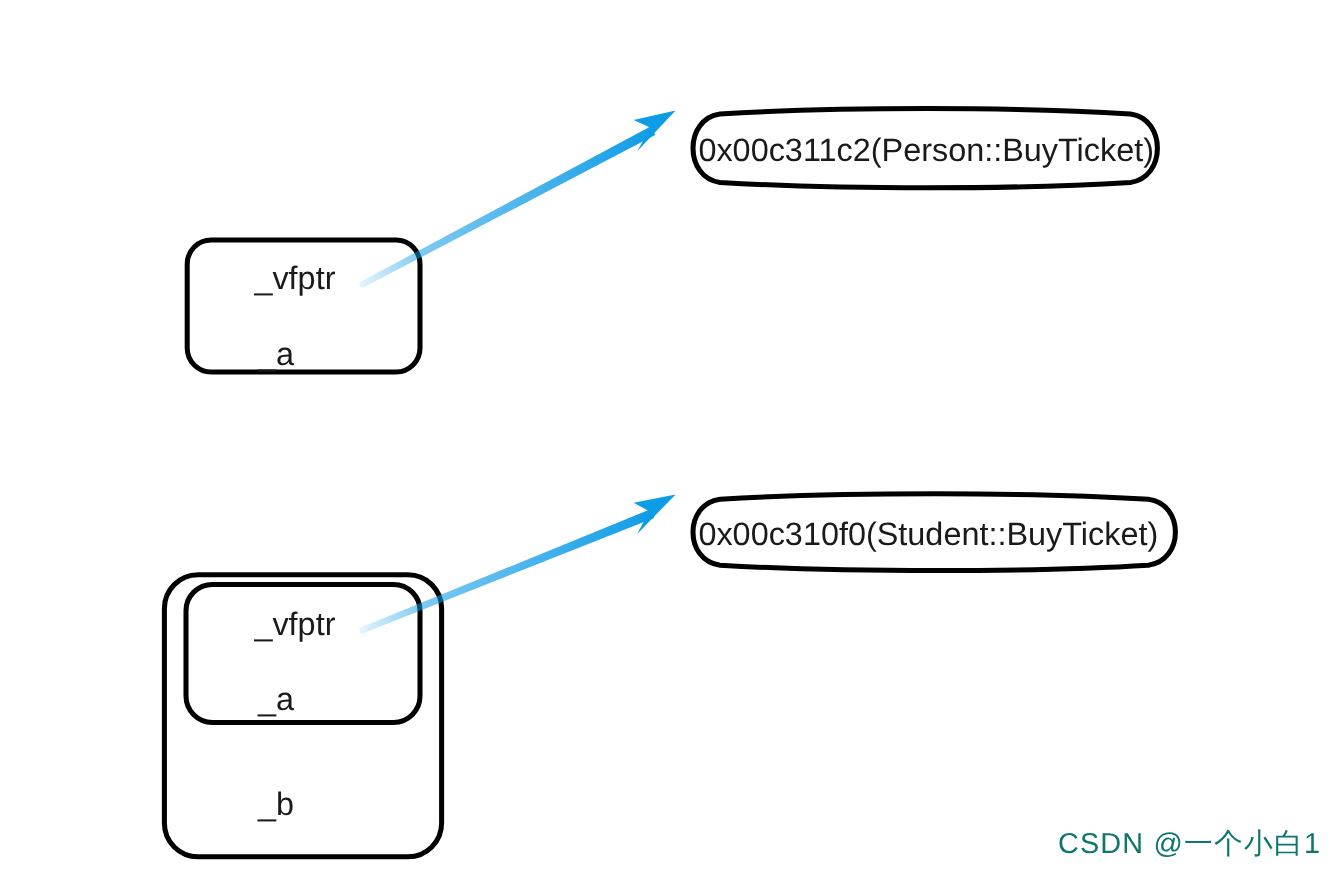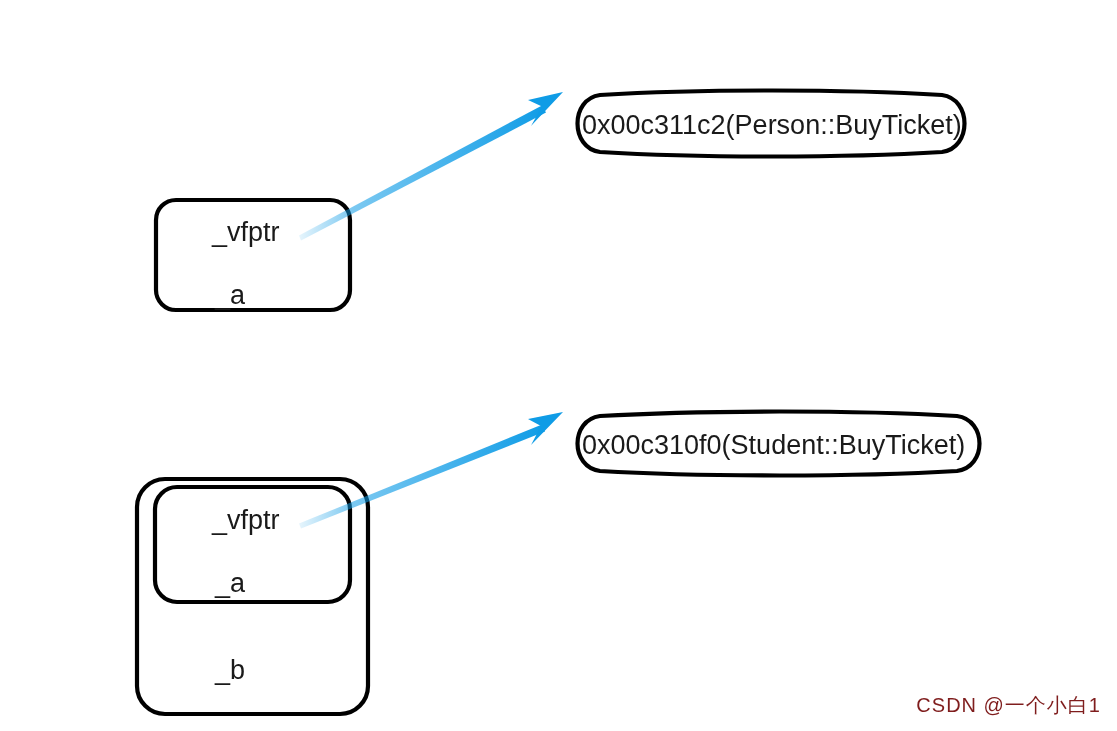--- a/index.html
+++ b/index.html
@@ -39,22 +39,22 @@
     font-family: "Liberation Sans", sans-serif;
     font-size: 27px;
     fill: #1a1a1a;
     dominant-baseline: alphabetic;
   }
   .watermark {
     position: absolute;
     right: 16px;
     bottom: 12px;
     font-family: "Liberation Sans", sans-serif;
-    font-size: 20px;
-    color: #7f1d1d;
+    font-size: 24px;
+    color: #0f766e;
     letter-spacing: 1px;
     white-space: nowrap;
     user-select: none;
   }
 </style>
 </head>
 <body>
 
 <div id="canvas">
 

